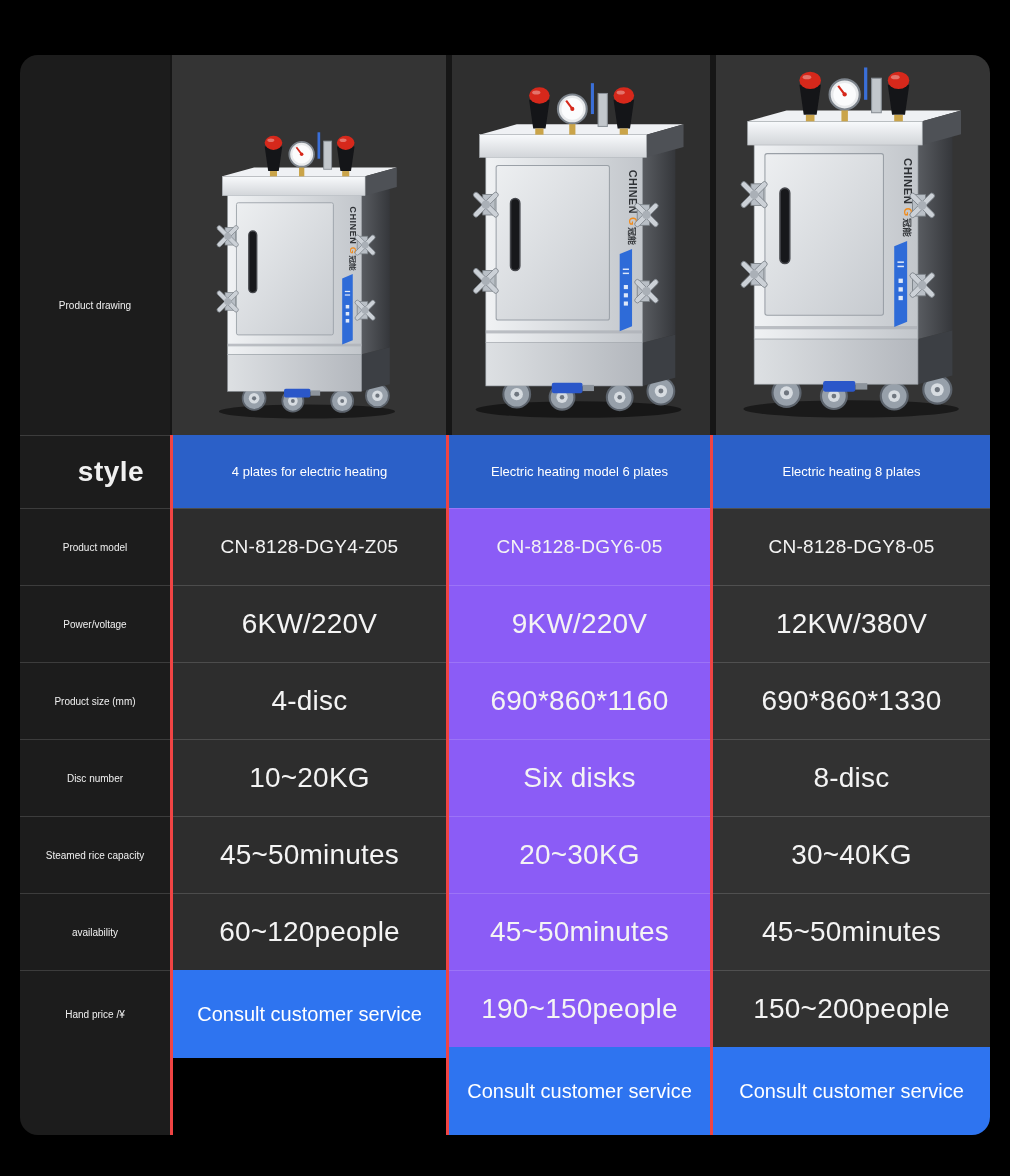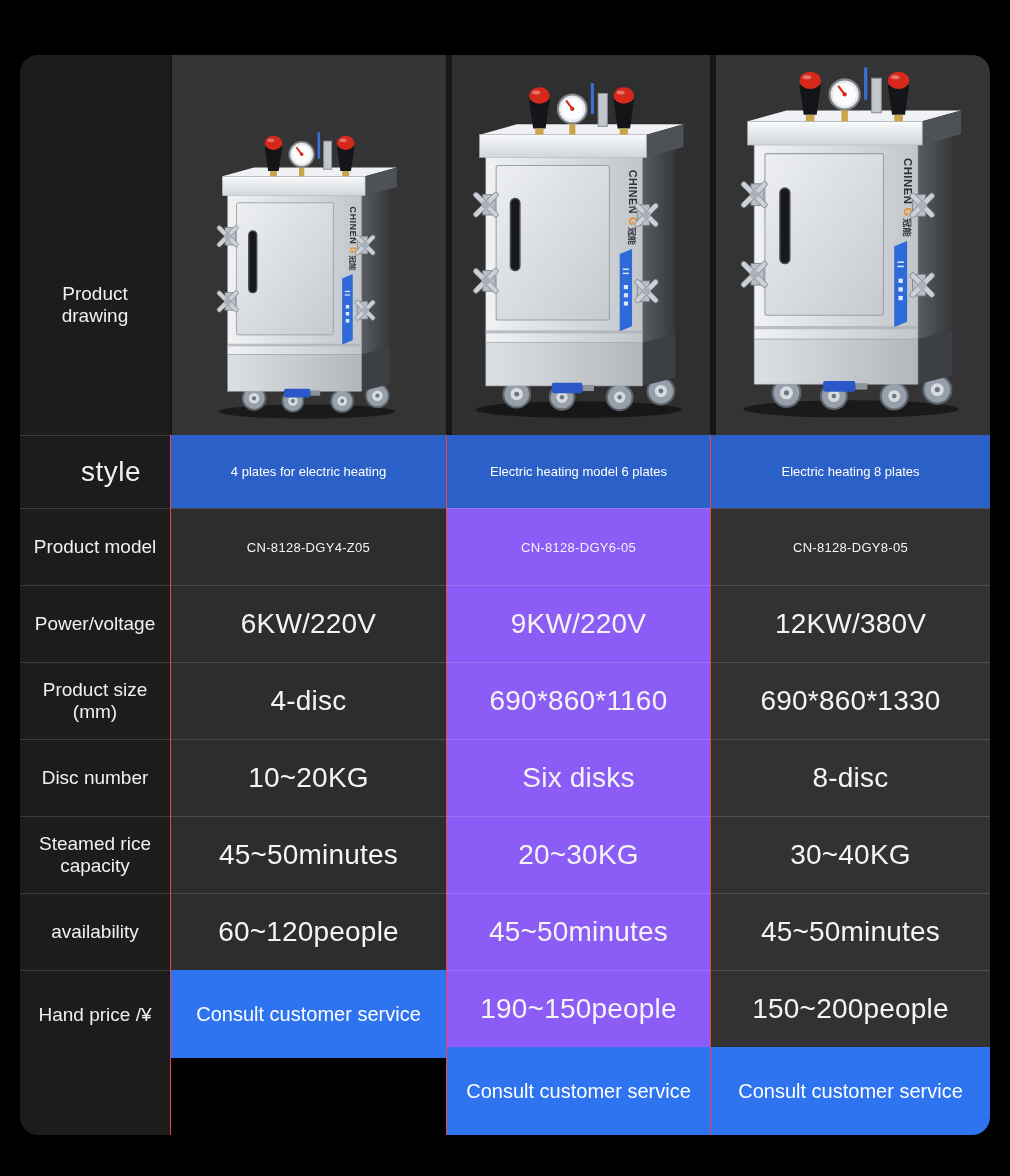--- a/index.html
+++ b/index.html
@@ -10,47 +10,47 @@
   .cell{display:flex;align-items:center;justify-content:center;box-sizing:border-box;text-align:center;}
 
   
   .h-img{height:380px;}
   .h-style{height:73px;}
   .h-row{height:77px;}
   .h-price{height:88px;}
 
   
   .label-col{width:150px;background:#1c1c1c;border-radius:18px 0 0 18px;overflow:hidden;}
-  .label-col .cell{font-size:19px;color:#f0f0f0;padding:0 8px;}
+  .label-col .cell{font-size:10px;color:#f0f0f0;padding:0 8px;}
   .label-col .cell + .cell{border-top:1px solid rgba(255,255,255,.14);}
   .label-col .h-img{padding-top:120px;}
-  .label-col .style-lbl{font-size:28px;font-weight:400;letter-spacing:.5px;padding-left:40px;}
+  .label-col .style-lbl{font-size:28px;font-weight:700;letter-spacing:.5px;padding-left:40px;}
 
   
   .product-col{box-sizing:border-box;}
   .c0{width:276px;}
   .c1{width:264px;}
   .c2{width:280px;}
   .img-area{height:380px;display:flex;align-items:flex-end;justify-content:center;
             padding-bottom:12px;box-sizing:border-box;overflow:hidden;position:relative;}
   .c0 .img-area{background:#343434;border-left:2px solid #161616;}
   .c1 .img-area{background:#2f2f2f;border-left:6px solid #161616;}
   .c2 .img-area{background:#343434;border-left:6px solid #161616;border-radius:0 18px 0 0;}
   .c0 .img-area svg{height:296px;}
   .c1 .img-area svg{height:346px;}
   .c2 .img-area svg{height:362px;}
 
-  .lower{display:flex;flex-direction:column;flex:1;border-left:1px solid #ef4444;box-sizing:border-box;}
+  .lower{display:flex;flex-direction:column;flex:1;border-left:3px solid #ef4444;box-sizing:border-box;}
   .c0 .lower .cell{background:#2d2d2d;}
   .c1 .lower .cell{background:#8b5cf6;}
   .c2 .lower .cell{background:#323232;}
   .lower .cell + .cell{border-top:1px solid rgba(255,255,255,.15);}
 
   .style-cell{background:#2b60c8 !important;font-size:13px;color:#fff;border-top:none !important;}
-  .model-cell{font-size:13px;letter-spacing:.3px;text-align:center;}
+  .model-cell{font-size:19px;letter-spacing:.3px;text-align:center;}
   .value-cell{font-size:28px;letter-spacing:.2px;}
   .price-cell{background:#2e74f0 !important;font-size:20px;font-weight:500;color:#fff;
               border-top:none !important;cursor:pointer;}
   .c2 .price-cell{border-radius:0 0 18px 0;}
 </style>
 </head>
 <body>
 
 <div class="table">
 

